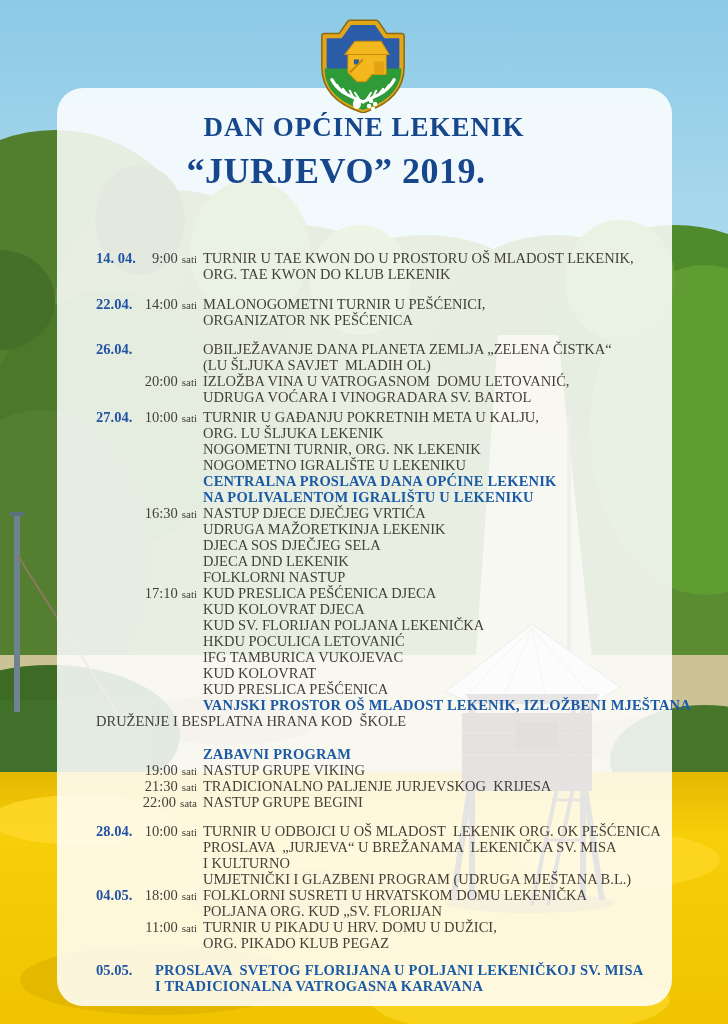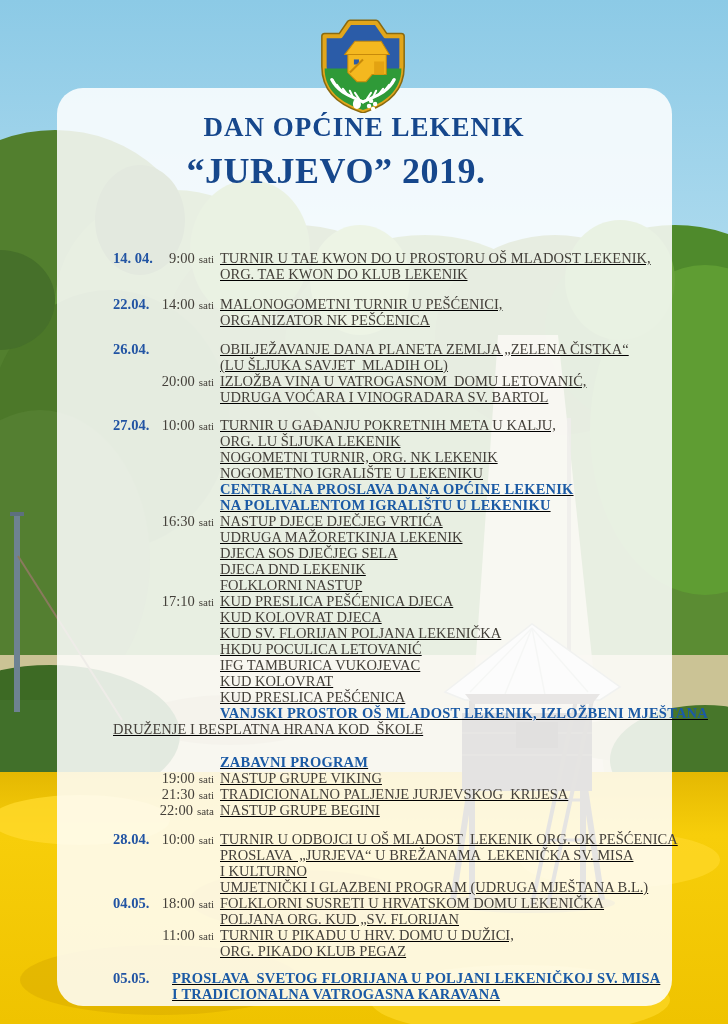--- a/index.html
+++ b/index.html
@@ -22,21 +22,21 @@
   }
   .crest{position:absolute;left:318px;top:16px;width:90px;height:97px;}
   .title-small{
     position:absolute;left:0;top:112px;width:728px;text-align:center;
     font-size:27px;font-weight:bold;color:var(--title-blue);letter-spacing:1px;
   }
   .title-large{
     position:absolute;left:0;top:150px;width:672px;text-align:center;
     font-size:36px;font-weight:bold;color:var(--title-blue);letter-spacing:0.5px;
   }
-  .program{position:absolute;left:74px;top:250px;width:612px;text-decoration:underline;}
+  .program{position:absolute;left:57px;top:250px;width:612px;}
   .row{position:relative;padding-left:146px;}
   .line{font-size:14.5px;line-height:16px;color:var(--body-ink);white-space:pre;}
   .date{
     position:absolute;left:39px;top:0;width:62px;
     font-weight:bold;color:var(--date-blue);font-size:14.5px;line-height:16px;
   }
   .time{
     position:absolute;left:0;top:0;width:140px;text-align:right;
     color:var(--body-ink);font-size:14.5px;line-height:16px;white-space:pre;
   }
@@ -184,21 +184,21 @@
           <div class="line">(LU ŠLJUKA SAVJET  MLADIH OL)</div>
         </div>
       </div>
       <div class="row event">
         <span class="time"><span>20:00</span><span class="unit">sati</span></span>
         <div class="lines">
           <div class="line">IZLOŽBA VINA U VATROGASNOM  DOMU LETOVANIĆ,</div>
           <div class="line">UDRUGA VOĆARA I VINOGRADARA SV. BARTOL</div>
         </div>
       </div>
-      <div class="row event" style="margin-top: 12px;">
+      <div class="row event" style="margin-top: 4px;">
         <span class="date">27.04.</span>
         <span class="time"><span>10:00</span><span class="unit">sati</span></span>
         <div class="lines">
           <div class="line">TURNIR U GAĐANJU POKRETNIH META U KALJU,</div>
           <div class="line">ORG. LU ŠLJUKA LEKENIK</div>
           <div class="line">NOGOMETNI TURNIR, ORG. NK LEKENIK</div>
           <div class="line">NOGOMETNO IGRALIŠTE U LEKENIKU</div>
         </div>
       </div>
       <div class="row header">

